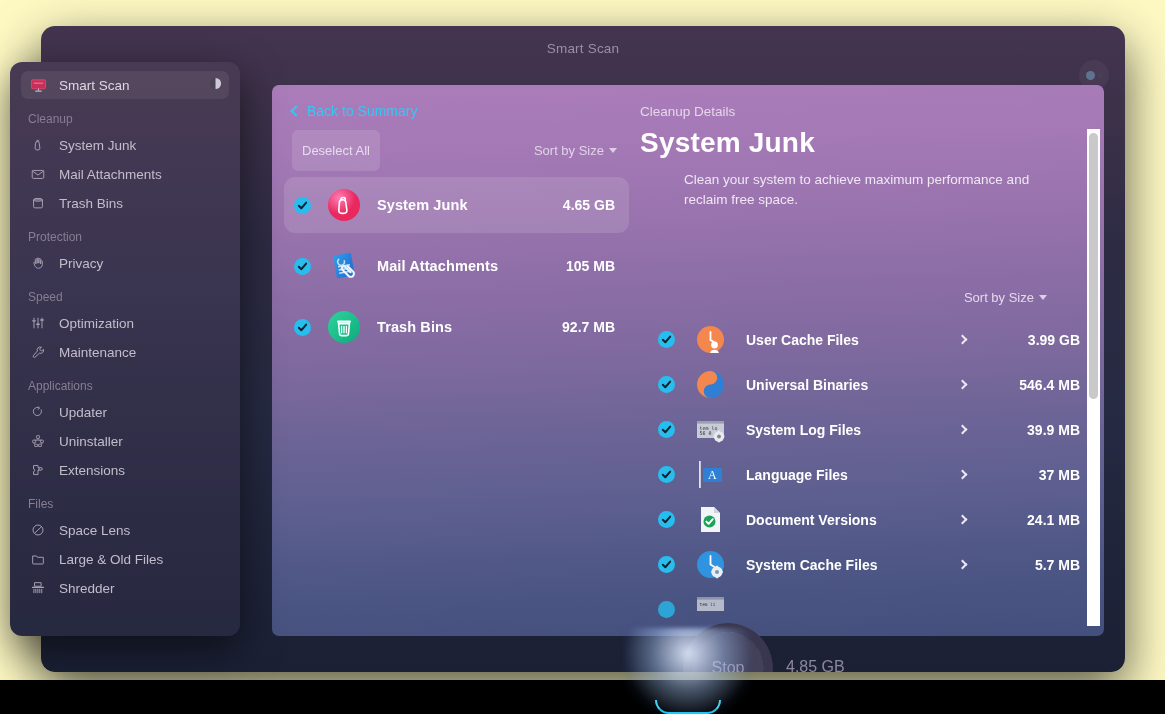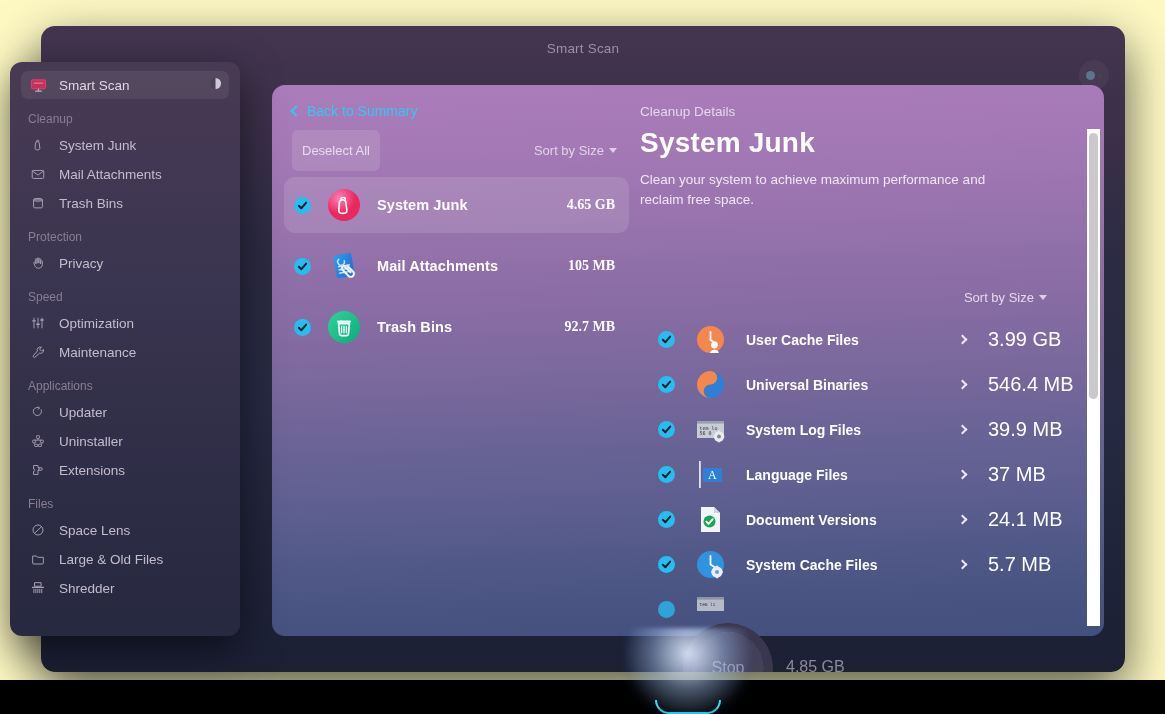--- a/index.html
+++ b/index.html
@@ -34,21 +34,21 @@
     position:absolute; right:16px; top:34px; width:30px; height:30px;
     border-radius:50%; background:rgba(255,255,255,.045);
     display:flex; align-items:center; justify-content:center; gap:3px;
   }
   .winbtn-right .d1 { width:9px;height:9px;border-radius:50%;background:#5e7390; }
   .winbtn-right .d2 { width:5px;height:5px;border-radius:50%;background:#4a3f55; }
 
   
   .panel {
     position:absolute; left:231px; top:59px; width:832px; height:551px;
-    border-radius: 13px;
+    border-radius: 7px;
     background: linear-gradient(178deg,
         #ab7cba 0%, #a479b6 12%, #9a74ae 24%, #8d6ea6 36%,
         #7d699e 50%, #6c6496 62%, #5d5f90 74%, #4e5786 86%, #434f7c 100%);
     overflow:hidden;
   }
 
   .back-link {
     position:absolute; left:20px; top:18px;
     display:flex; align-items:center; gap:7px;
     font-size:14px; color:#36c7f3; cursor:pointer;
@@ -81,35 +81,35 @@
   .cat-row.selected { background: rgba(255,255,255,.12); }
   .cat-row + .cat-row { margin-top:5px; }
 
   .check {
     width:17px; height:17px; border-radius:50%; background:#27bdef;
     display:flex; align-items:center; justify-content:center; flex:none; cursor:pointer;
   }
   .check svg { display:block; }
   .cat-icon { width:34px; height:34px; margin-left:16px; flex:none; position:relative; }
   .cat-name { margin-left:16px; font-size:14.5px; color:#fff; font-weight:600; letter-spacing:.1px; }
-  .cat-size { margin-left:auto; font-size:14px; color:#fff; font-weight:700;font-family:Liberation Serif, serif; }
+  .cat-size { margin-left:auto; font-size:14px; color:#fff; font-weight:700; }
 
   
   .right-col { position:absolute; left:368px; top:42px; right:0; bottom:0; }
   .rc-title { font-size:28px; font-weight:700; color:#fff; letter-spacing:.2px; }
-  .rc-desc { margin-top:11px; font-size:13.5px; color:#f0e6f4; line-height:1.45; max-width:392px; }
+  .rc-desc { margin-top:11px; font-size:13.5px; color:#f0e6f4; line-height:1.45; max-width:392px;margin-left:44px; }
   .rc-sort { position:absolute; right:57px; top:163px; font-size:13px; color:#e5d8ec; display:flex; align-items:center; gap:5px; cursor:pointer; }
 
   .detail-list { position:absolute; left:0; right:24px; top:190px; bottom:0; overflow:hidden; }
   .detail-row { display:flex; align-items:center; height:45px; cursor:pointer; }
   .detail-row .dcheck { margin-left:18px; }
   .d-icon { width:31px; height:31px; margin-left:20px; flex:none; position:relative; }
   .d-name { margin-left:20px; font-size:14px; color:#fff; font-weight:600; }
   .d-chev { margin-left:auto; width:7px;height:7px;border-top:2px solid #efe6f4;border-right:2px solid #efe6f4;transform:rotate(45deg); }
-  .d-size { width:92px; text-align:left; font-size:20px; color:#fff; font-weight:400; margin-left:22px; }
+  .d-size { width:92px; text-align:right; font-size:14px; color:#fff; font-weight:700; margin-left:22px; }
 
   .scrollbar { position:absolute; right:4px; top:2px; width:13px; bottom:10px; background:#ffffff; border-radius:0; }
   .scrollthumb { position:absolute; left:2px; top:4px; width:9px; height:266px; border-radius:5px; background:#c9c9cc; }
 
   
   .sidebar {
     position:absolute; left:10px; top:62px; width:230px; height:574px;
     border-radius:12px;
     background: linear-gradient(180deg,#483a52 0%, #433853 16%, #3a3550 38%, #322f49 62%, #2b2b44 82%, #272940 100%);
     box-shadow: 0 14px 40px rgba(0,0,0,.55);

